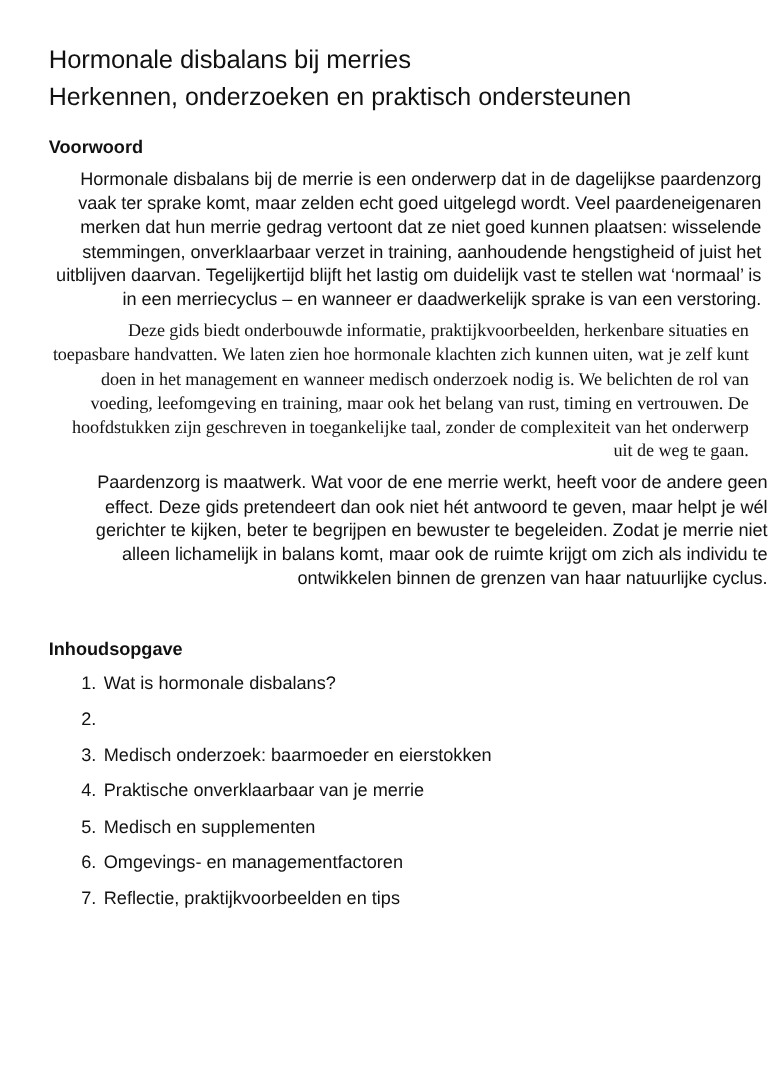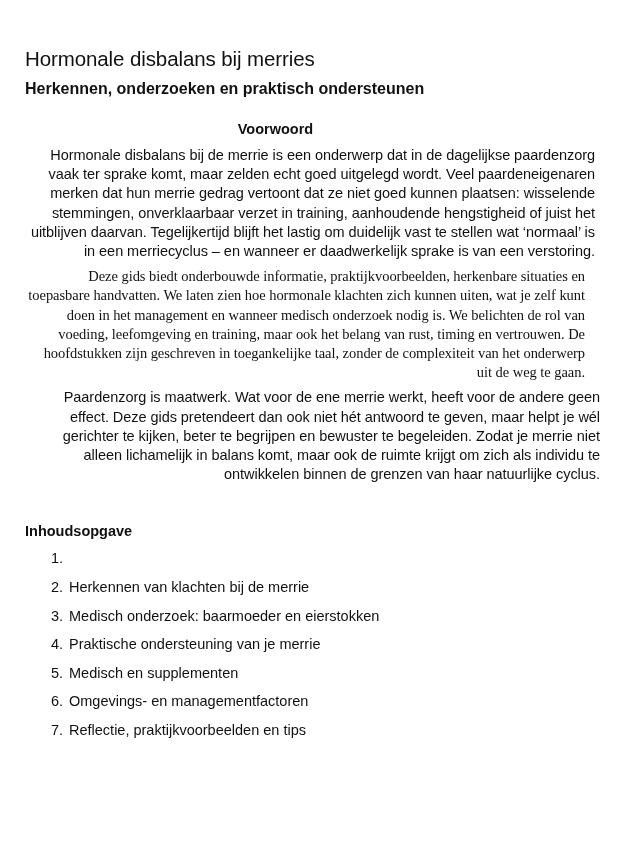--- a/index.html
+++ b/index.html
@@ -9,45 +9,43 @@
     }
     body {
       width: 621px;
       height: 868px;
       overflow: hidden;
       font-family: "Liberation Sans", sans-serif;
       color: #111111;
     }
     .page {
       position: relative;
-      padding: 36px 20px 0 25px;
+      padding: 36px 20px 0 39px;
       box-sizing: border-box;
       width: 546px;
-      margin-top: 11px;
     }
     .title {
       font-size: 20.5px;
       font-weight: normal;
       margin: 0;
       line-height: 24px;
       letter-spacing: -0.1px;
     }
     .subtitle {
-      font-size: 16px;
+      font-size: 20px;
       margin: 8px 0 0 0;
       line-height: 20px;
-      font-weight: bold;
     }
     .section-heading {
       font-size: 14.5px;
       font-weight: bold;
       margin: 0;
       line-height: 20px;
     }
-    .h-voorwoord { margin-top: 20px; text-align: center; }
+    .h-voorwoord { margin-top: 20px; }
     .para {
       font-size: 14.5px;
       line-height: 19.2px;
       margin: 0;
       letter-spacing: -0.05px;
       text-align: right;
     }
     .p1 { margin-top: 7px; width: 570px; }
     .p2 { margin-top: 6px; width: 560px; font-family: Liberation Serif, serif; }
     .p3 { margin-top: 6px; width: 575px; }
@@ -87,32 +85,32 @@
     <p class="para p1">Hormonale disbalans bij de merrie is een onderwerp dat in de dagelijkse paardenzorg vaak ter sprake komt, maar zelden echt goed uitgelegd wordt. Veel paardeneigenaren merken dat hun merrie gedrag vertoont dat ze niet goed kunnen plaatsen: wisselende stemmingen, onverklaarbaar verzet in training, aanhoudende hengstigheid of juist het uitblijven daarvan. Tegelijkertijd blijft het lastig om duidelijk vast te stellen wat ‘normaal’ is in een merriecyclus – en wanneer er daadwerkelijk sprake is van een verstoring.</p>
     <p class="para p2">Deze gids biedt onderbouwde informatie, praktijkvoorbeelden, herkenbare situaties en toepasbare handvatten. We laten zien hoe hormonale klachten zich kunnen uiten, wat je zelf kunt doen in het management en wanneer medisch onderzoek nodig is. We belichten de rol van voeding, leefomgeving en training, maar ook het belang van rust, timing en vertrouwen. De hoofdstukken zijn geschreven in toegankelijke taal, zonder de complexiteit van het onderwerp uit de weg te gaan.</p>
     <p class="para p3">Paardenzorg is maatwerk. Wat voor de ene merrie werkt, heeft voor de andere geen effect. Deze gids pretendeert dan ook niet hét antwoord te geven, maar helpt je wél gerichter te kijken, beter te begrijpen en bewuster te begeleiden. Zodat je merrie niet alleen lichamelijk in balans komt, maar ook de ruimte krijgt om zich als individu te ontwikkelen binnen de grenzen van haar natuurlijke cyclus.</p>
   </section>
 
   <section>
     <h2 class="section-heading h-toc">Inhoudsopgave</h2>
     <ol class="toc">
       <li class="toc-item">
         <span class="toc-num">1.</span>
+        <span class="toc-label">Wat is hormonale disbalans?</span>
       </li>
       <li class="toc-item">
         <span class="toc-num">2.</span>
-        <span class="toc-label">Herkennen van klachten bij de merrie</span>
       </li>
       <li class="toc-item">
         <span class="toc-num">3.</span>
         <span class="toc-label">Medisch onderzoek: baarmoeder en eierstokken</span>
       </li>
       <li class="toc-item">
         <span class="toc-num">4.</span>
-        <span class="toc-label">Praktische ondersteuning van je merrie</span>
+        <span class="toc-label">Praktische onverklaarbaar van je merrie</span>
       </li>
       <li class="toc-item">
         <span class="toc-num">5.</span>
         <span class="toc-label">Medisch en supplementen</span>
       </li>
       <li class="toc-item">
         <span class="toc-num">6.</span>
         <span class="toc-label">Omgevings- en managementfactoren</span>
       </li>
       <li class="toc-item">

